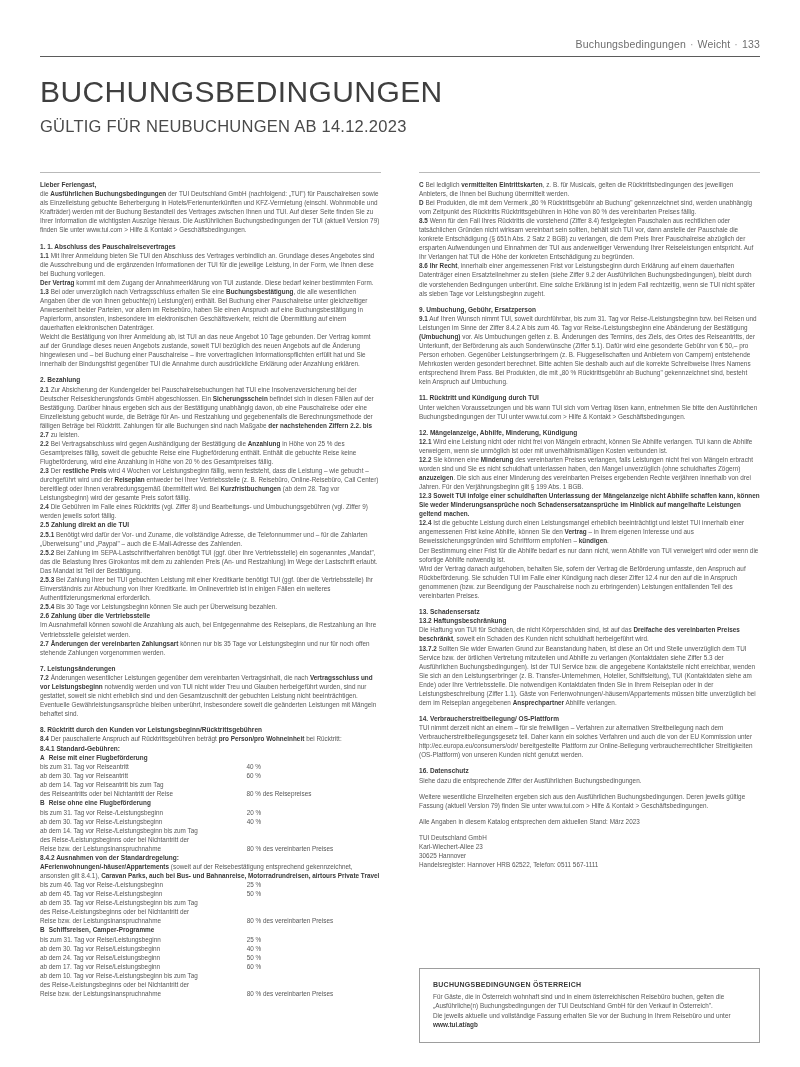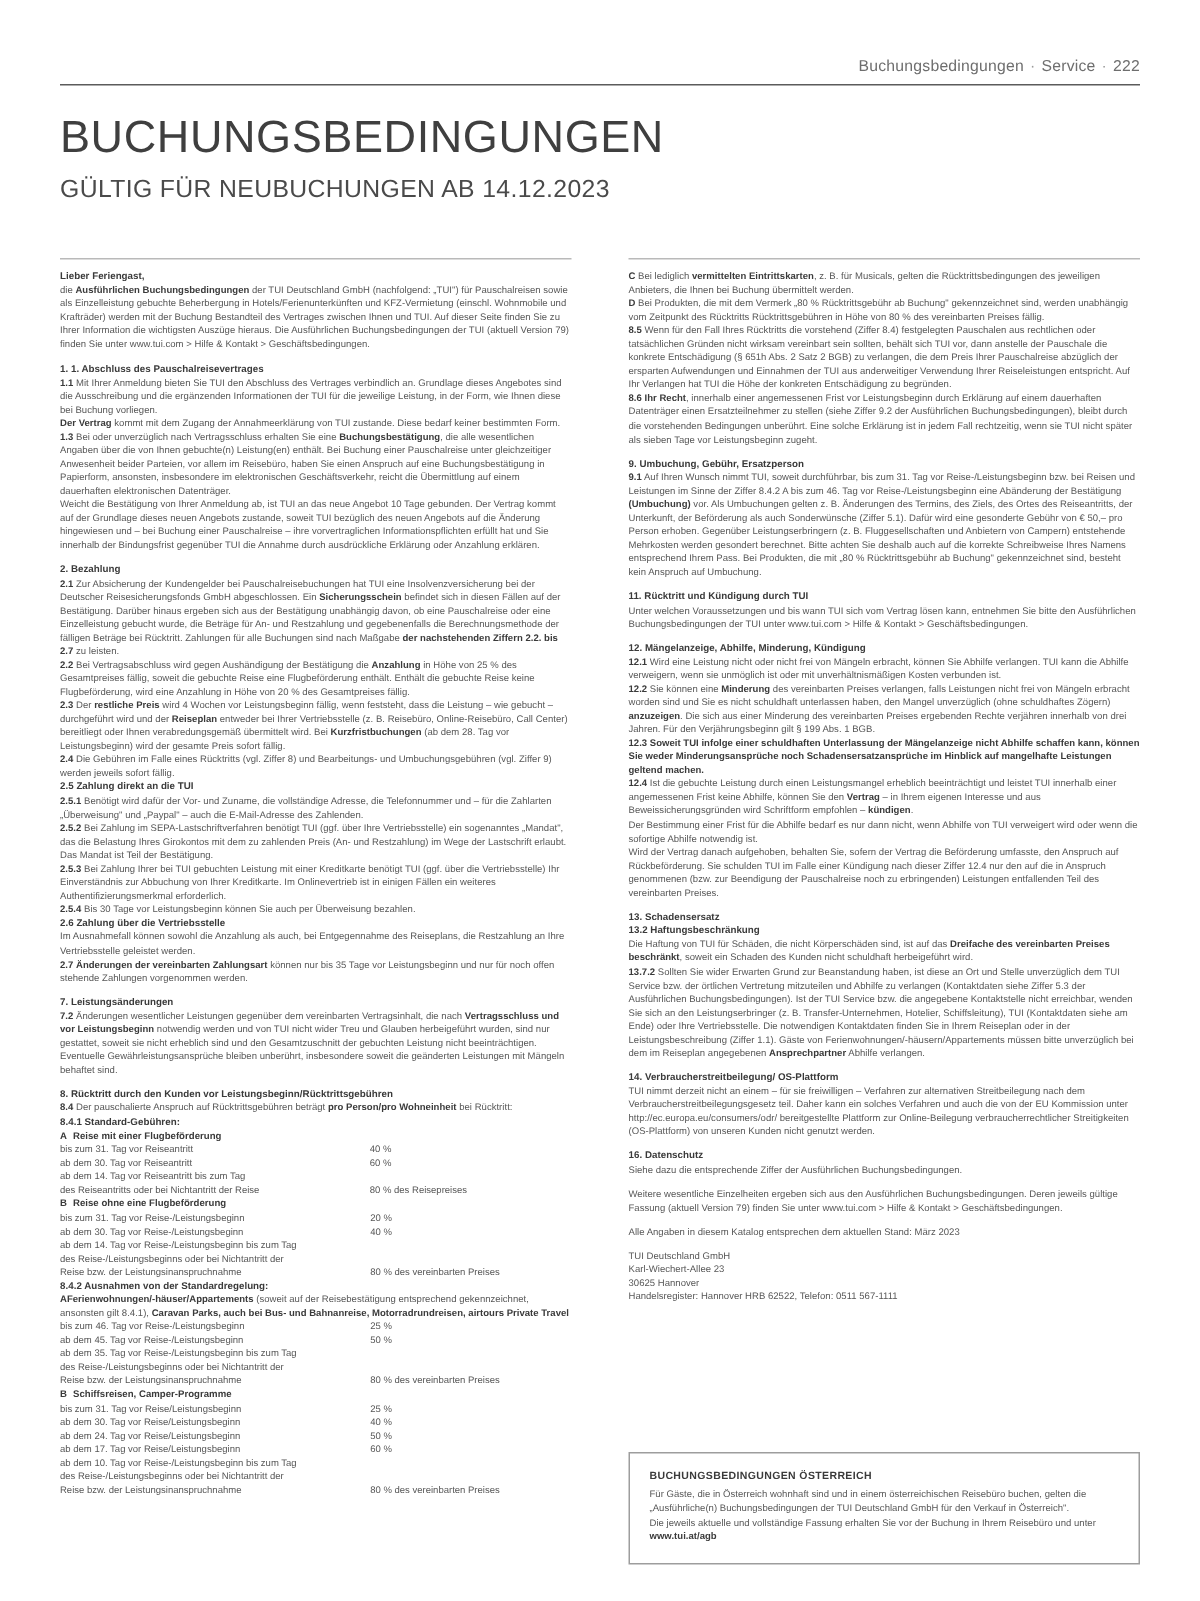--- a/index.html
+++ b/index.html
@@ -149,21 +149,21 @@
     line-height: 9.2px;
   }
   .addr { font-size: 6.35px; line-height: 9.05px; color: #575757; }
 </style>
 </head>
 <body>
 
 <div class="page">
 
   <div class="running-head">
-    <span>Buchungsbedingungen</span><span class="dot">·</span><span>Service</span><span class="dot">·</span><span>222</span>
+    <span>Buchungsbedingungen</span><span class="dot">·</span><span>Weicht</span><span class="dot">·</span><span>133</span>
   </div>
   <div class="head-rule"></div>
 
   <div class="title-block">
     <h1 class="doc-title">BUCHUNGSBEDINGUNGEN</h1>
     <h2 class="doc-subtitle">GÜLTIG FÜR NEUBUCHUNGEN AB 14.12.2023</h2>
   </div>
 
   <div class="columns">
 

